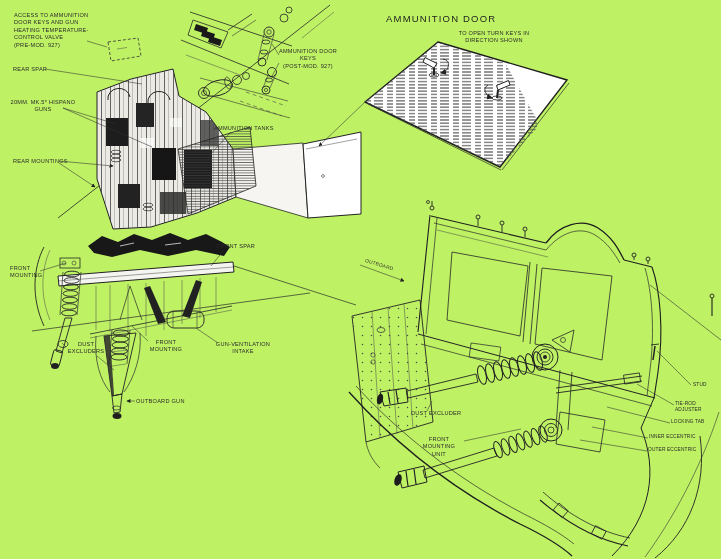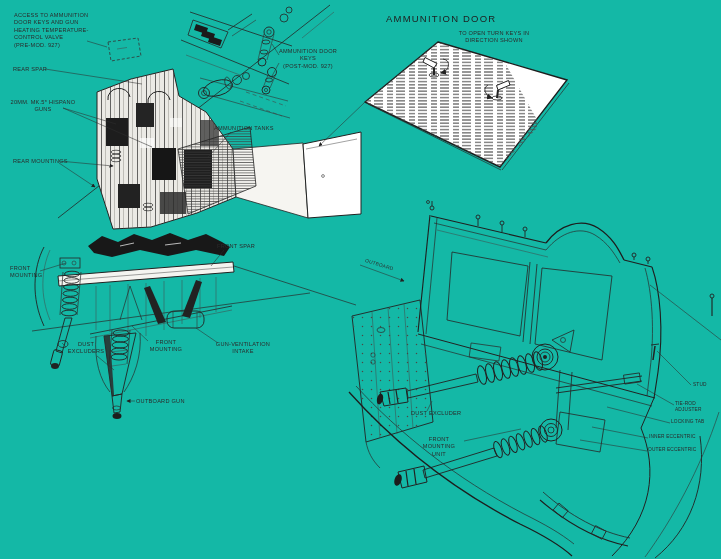--- a/index.html
+++ b/index.html
@@ -1,16 +1,16 @@
 <!DOCTYPE html>
 <html><head>
 <meta charset="utf-8">
 <style>
   html,body{margin:0;padding:0;background:#ffffff;}
-  .page{position:relative;width:721px;height:559px;background:#14b8a6;overflow:hidden;
+  .page{position:relative;width:721px;height:559px;background:#bef264;overflow:hidden;
         font-family:"Liberation Sans",sans-serif;}
   .art{position:absolute;left:0;top:0;width:721px;height:559px;}
   .lbl{position:absolute;font-size:5.6px;line-height:1.32;letter-spacing:.25px;color:#2b2b2b;
        white-space:pre-line;}
   .c{text-align:center;}
   .xs{font-size:4.8px;letter-spacing:.15px;}
   .title{position:absolute;font-size:9.5px;letter-spacing:1.2px;color:#1e1e1e;white-space:pre-line;}
   .rot{transform:rotate(17deg);transform-origin:left top;font-size:4.8px;}
   
   .s05{stroke:#444;stroke-width:.5;fill:none}

